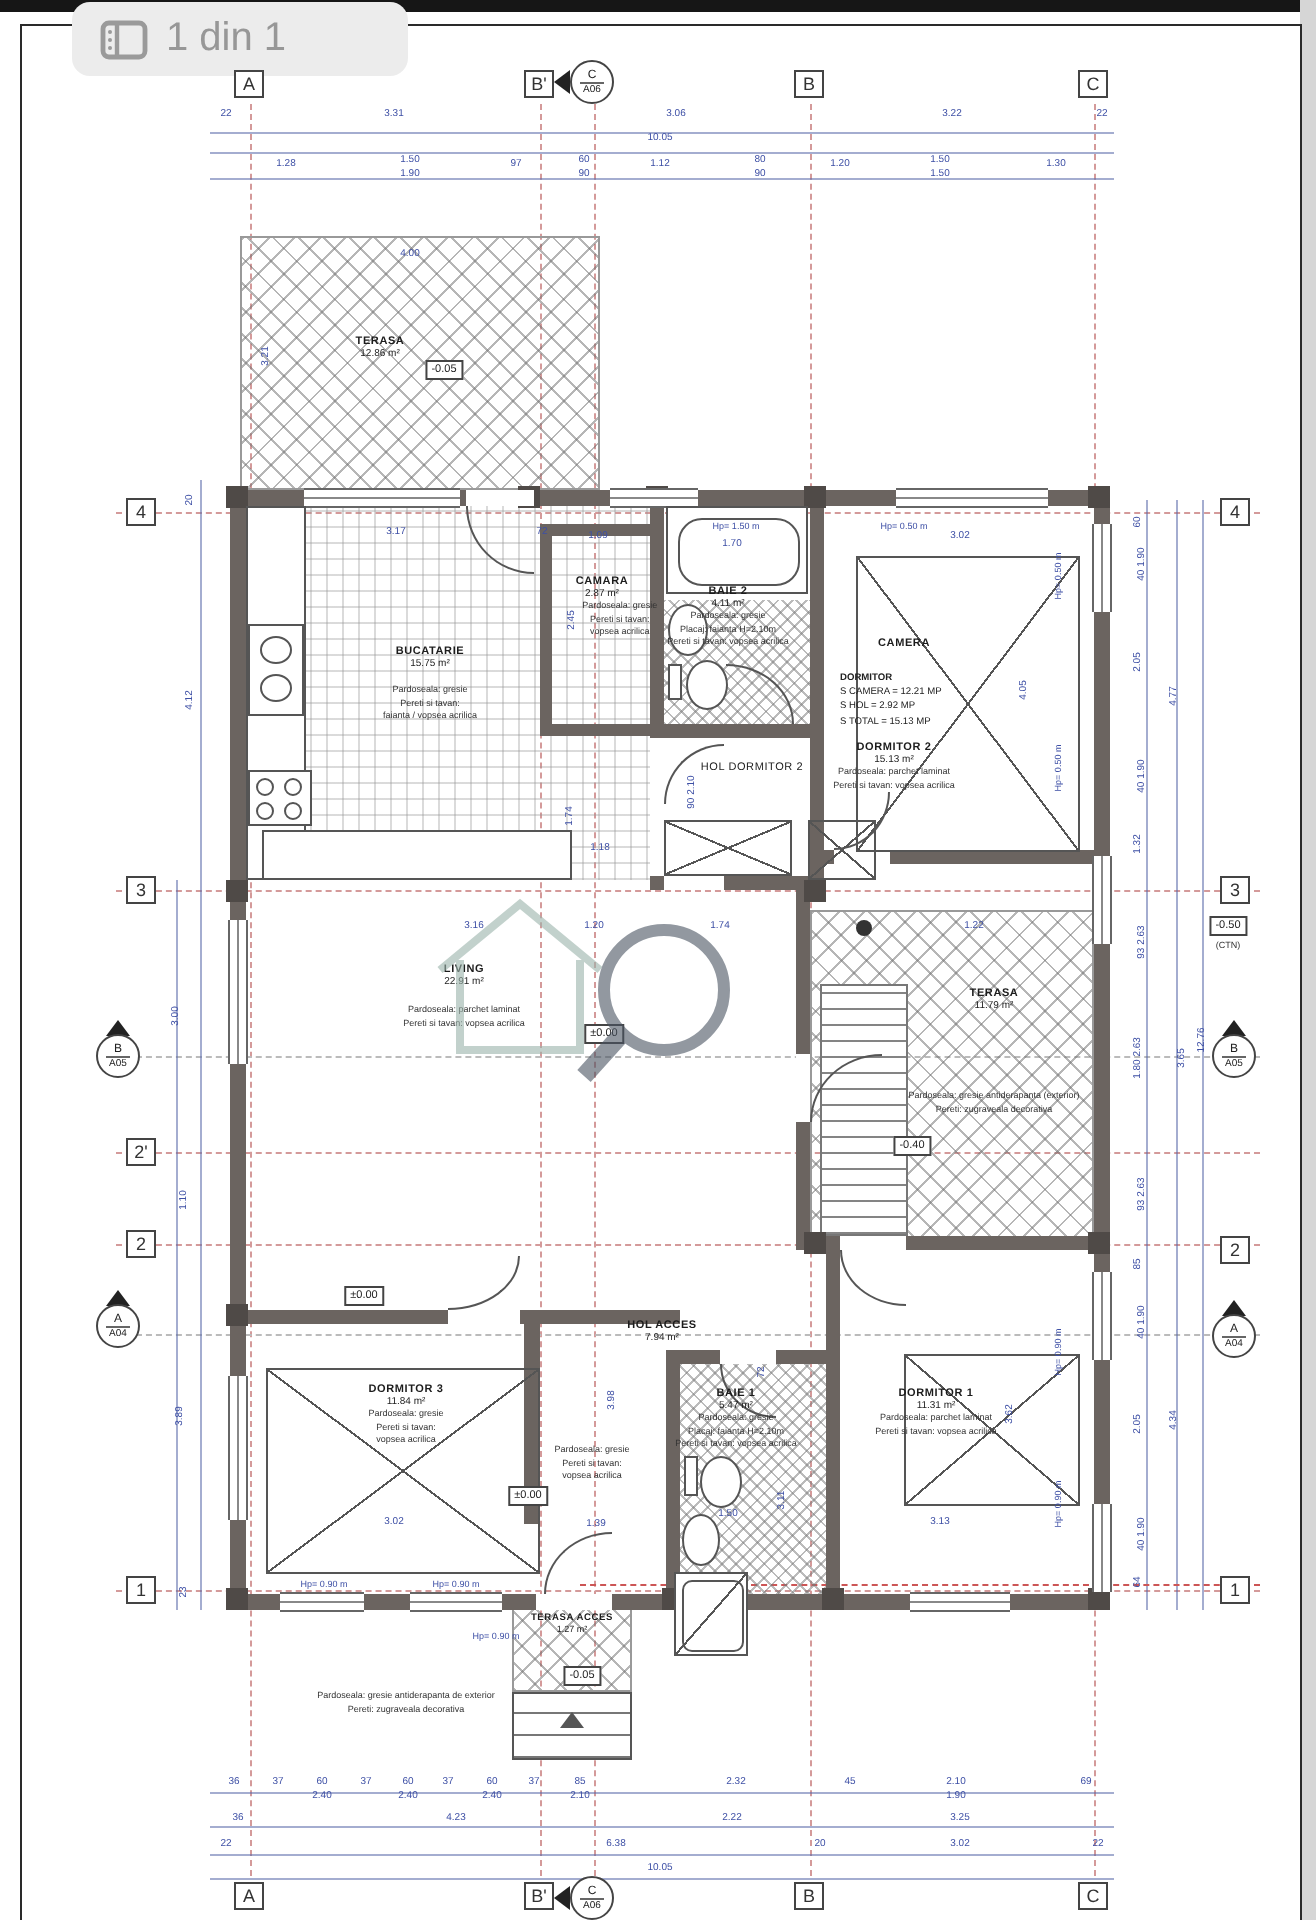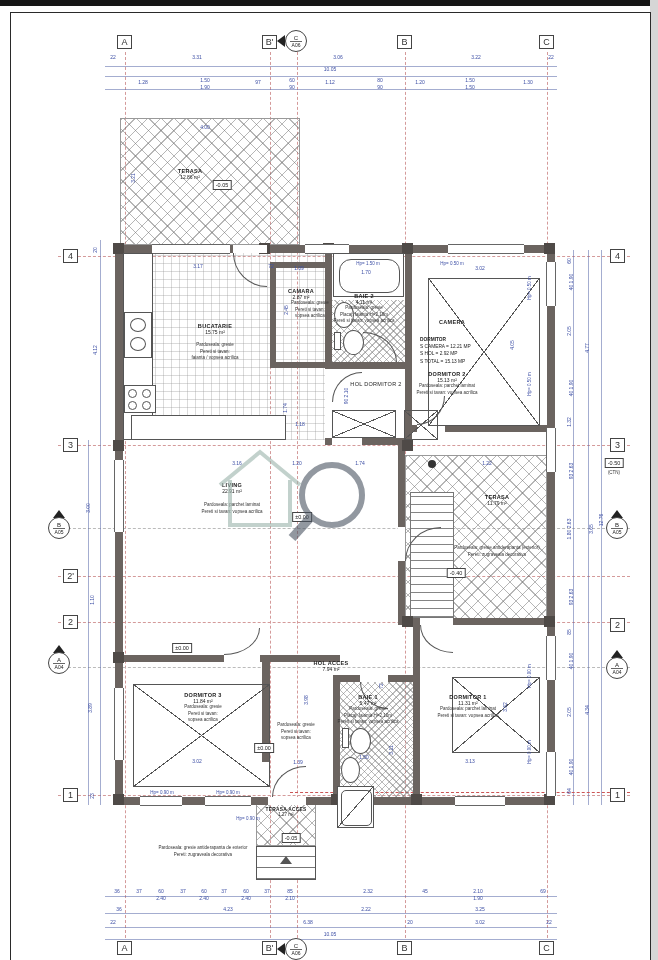--- a/index.html
+++ b/index.html
@@ -82,20 +82,30 @@
        letter-spacing:.5px;white-space:nowrap;}
 </style>
 </head>
 <body>
 
 <div id="stage">
 
   <div class="abs" id="topbar"></div>
   <div class="abs" id="edge"></div>
   <div class="abs" id="sheet"></div>
+  <div class="abs" id="pill">
+    <svg width="24" height="20" viewBox="0 0 24 20">
+      <rect x="1.5" y="1.5" width="21" height="17" rx="3" fill="none" stroke="#9a9a9a" stroke-width="2.4"></rect>
+      <line x1="8.5" y1="2" x2="8.5" y2="18" stroke="#9a9a9a" stroke-width="2.2"></line>
+      <circle cx="5" cy="6" r="1" fill="#9a9a9a"></circle>
+        <circle cx="5" cy="10" r="1" fill="#9a9a9a"></circle>
+        <circle cx="5" cy="14" r="1" fill="#9a9a9a"></circle>
+    </svg>
+    <span class="ttl">1 din 1</span>
+  </div>
 
   <div class="abs" id="plan" style="left:0;top:0;width:658px;height:960px;">
 
     <div class="abs gridv" style="left:125px;top:52px;height:886px;"></div>
     <div class="abs gridv" style="left:270px;top:52px;height:886px;"></div>
     <div class="abs gridv" style="left:297px;top:52px;height:886px;"></div>
     <div class="abs gridv" style="left:405px;top:52px;height:886px;"></div>
     <div class="abs gridv" style="left:547px;top:52px;height:886px;"></div>
     <div class="abs gridh" style="left:58px;top:256px;width:572px;"></div>
     <div class="abs gridh" style="left:58px;top:445px;width:572px;"></div>

